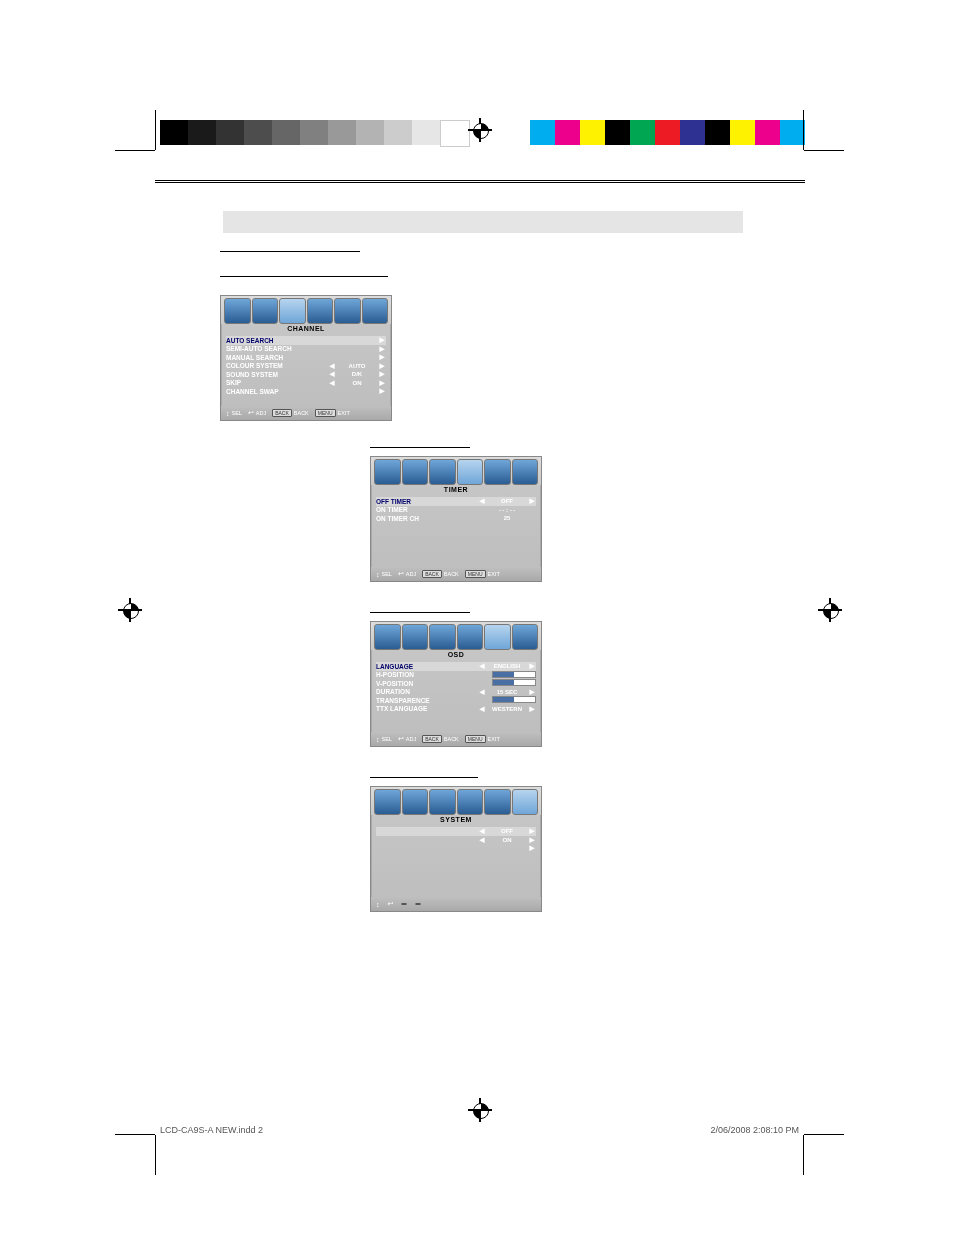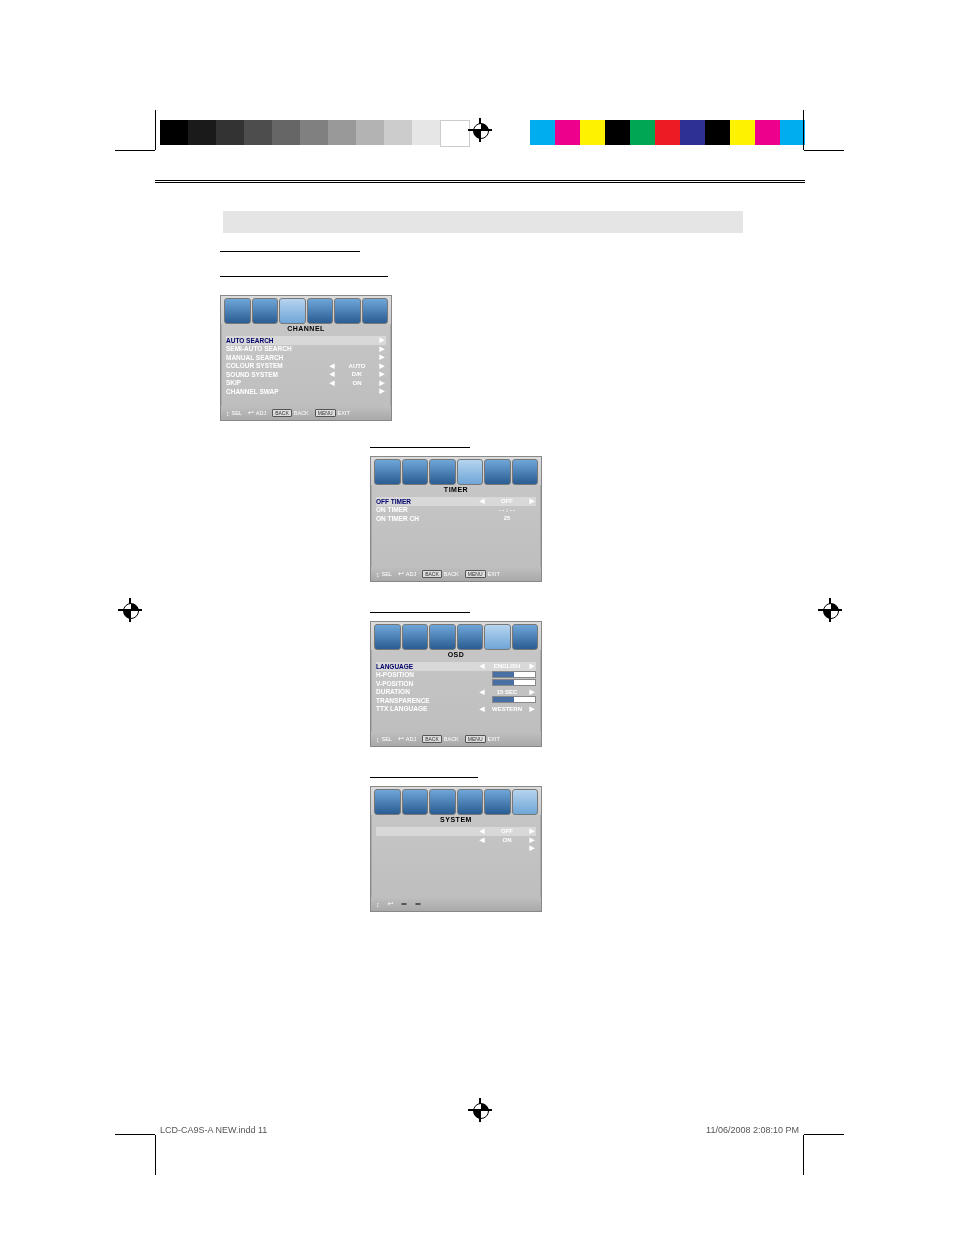--- a/index.html
+++ b/index.html
@@ -431,15 +431,15 @@
             <span class="key"> </span>
             <span></span>
           </span>
         </div>
     </div>
 
   </div>
 </div>
 
 <div class="footer-line">
-  <span>LCD-CA9S-A NEW.indd   11</span>
-  <span>11/06/2008   2:08:10 PM</span>
+  <span>LCD-CA9S-A NEW.indd   2</span>
+  <span>2/06/2008   2:08:10 PM</span>
 </div>
 
 </body></html>

